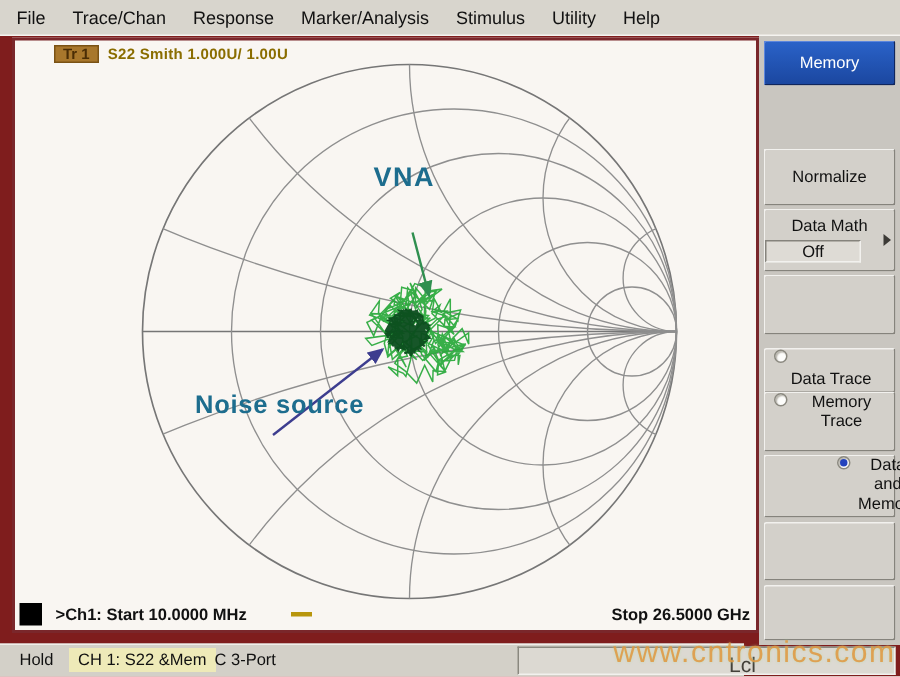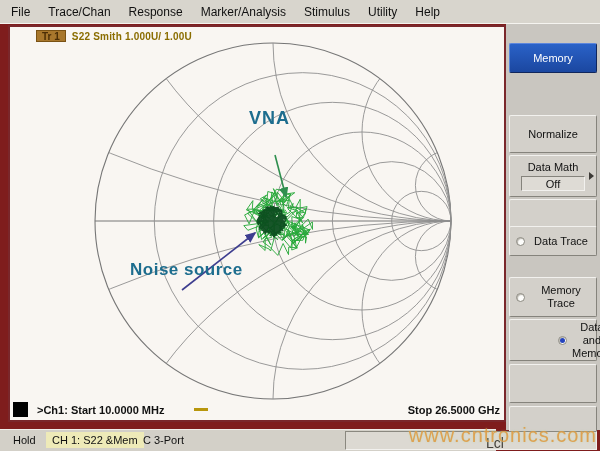--- a/index.html
+++ b/index.html
@@ -26,22 +26,22 @@
   #channel-line { position:absolute; left:0; bottom:2px; width:494px; height:18px; font-size:11px; color:#111; }
   #sweep-square { position:absolute; left:3px; bottom:1px; width:15px; height:15px; background:#000; }
   #ch-start { position:absolute; left:27px; bottom:2px; font-weight:bold; }
   #trace-dash { position:absolute; left:184px; bottom:7px; width:14px; height:3px; background:#b8960c; }
   #ch-stop { position:absolute; right:4px; bottom:2px; font-weight:bold; }
 
   
   #softpanel { position:absolute; left:506px; top:24px; width:94px; height:406px; background:#c9c6c0; }
   .skbtn { position:absolute; left:3px; width:88px; background:#d3d0ca;
     border:1px solid; border-color:#f2f1ee #85837c #85837c #f2f1ee; border-radius:2px;
-    display:flex; flex-direction:column; align-items:center; justify-content:center;
-    font-size:11px; color:#111; text-align:center; line-height:13px; cursor:default;margin-top:16px; }
+    display:flex; flex-direction:column; justify-content:center;
+    font-size:11px; color:#111; text-align:center; line-height:13px; cursor:default; }
   .skbtn.active { background:linear-gradient(#2a62c8,#1b47a0); color:#fff;
     border-color:#5c86dd #10265c #10265c #5c86dd; }
   .skbtn.radio-btn { flex-direction:row; justify-content:flex-start; gap:5px; padding-left:6px; }
   .radio-ic { width:9px; height:9px; border-radius:50%; background:#fdfdfb;
     border:1px solid #8a887f; box-shadow:inset 1px 1px 1px #b9b6ae; flex:0 0 auto; position:relative; }
   .radio-ic.on::after { content:''; position:absolute; left:1px; top:1px; width:5px; height:5px;
     border-radius:50%; background:#2443bd; }
   .radio-lab { flex:1; text-align:center; padding-right:4px; }
   #sk-datamath { gap:2px; }
   .value-box { width:64px; height:15px; line-height:14px; background:#dedbd5;
@@ -144,21 +144,21 @@
       <span>Normalize</span>
     </div>
     <div class="skbtn" id="sk-datamath" style="top:115px; height:42px;">
       <span>Data Math</span>
       <span class="value-box">Off</span>
       <span class="submenu-arrow"></span>
     </div>
     <div class="skbtn" style="top:159px; height:40px;">
       <span></span>
     </div>
-    <div class="skbtn radio-btn" style="top:186px; height:30px;">
+    <div class="skbtn radio-btn" style="top:208px; height:30px;flex-direction:column;">
       <span class="radio-ic"></span>
       <span class="radio-lab">Data Trace</span>
     </div>
     <div class="skbtn radio-btn" style="top:237px; height:40px;">
       <span class="radio-ic"></span>
       <span class="radio-lab">Memory Trace</span>
     </div>
     <div class="skbtn radio-btn" style="top:279px; height:42px;padding-left:48px;">
       <span class="radio-ic on"></span>
       <span class="radio-lab">Data and Memory</span>

